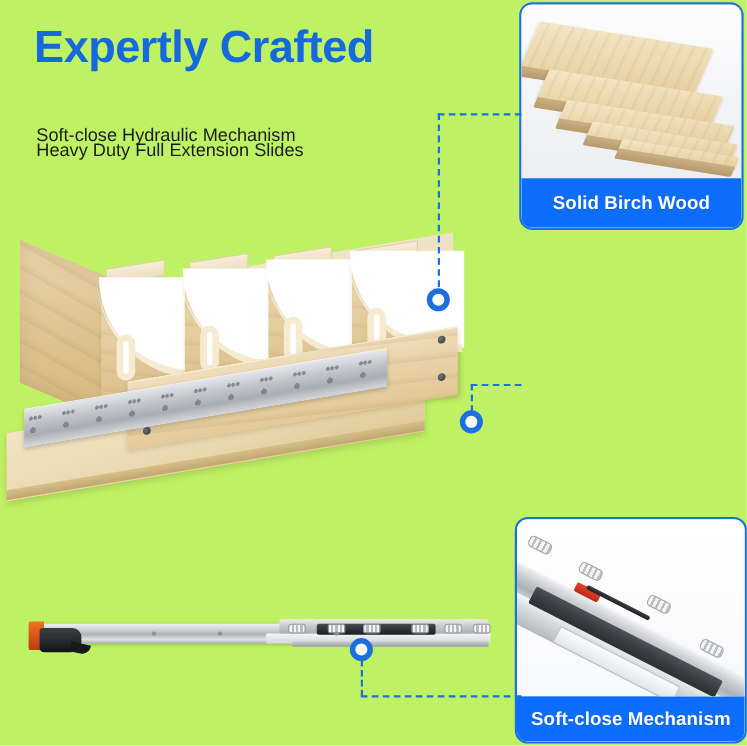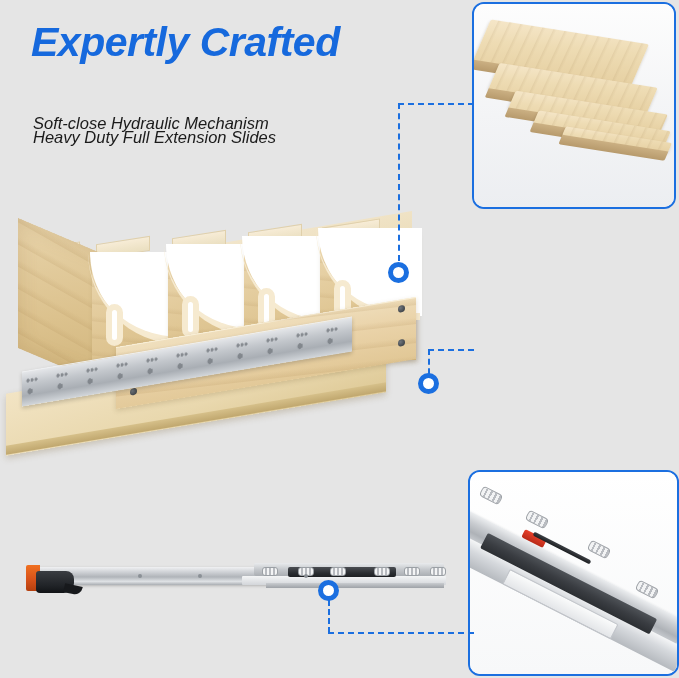--- a/index.html
+++ b/index.html
@@ -5,21 +5,21 @@
   html, body {
     margin: 0; padding: 0;
     background: #ffffff;
   }
   body {
     width: 679px; height: 678px;
     position: relative; overflow: hidden;
     font-family: "Liberation Sans", sans-serif;
     -webkit-font-smoothing: antialiased;
   }
-  .stage { position: absolute; inset: 0; background: #e5e5e5; font-style: italic; }
+  .stage { position: absolute; inset: 0; background: #bef264; }
 
   
   .headline {
     position: absolute; left: 31px; top: 22px;
     font-size: 41px; font-weight: bold; letter-spacing: -0.5px;
     color: #1669dd; white-space: nowrap; line-height: 1;
   }
   .subline {
     position: absolute; left: 33px;
     font-size: 16.5px; color: #1b1b1b; white-space: nowrap;
@@ -449,33 +449,35 @@
           <div class="grain"></div>
           <div class="edge"></div>
         </div>
         <div class="bd" style="left:90px; top:122px; width:106px; height:10px; transform:skewY(9deg) skewX(-22deg);">
           <div class="face"></div>
           <div class="grain"></div>
           <div class="edge"></div>
         </div>
       </div>
     </div>
+    <div class="panel-cap">Solid Birch Wood</div>
   </div>
 
 
   <div class="panel panel3">
     <div class="panel-img">
       <div class="mech">
         <div class="rail r1"></div>
         <div class="rail r2"></div>
         <div class="rail r3"></div>
         <div class="rail r4"></div>
         <div class="damper-red"></div>
         <div class="damper-rod"></div>
         <div class="ball-cage" style="left:10px; top:18px;"></div>
         <div class="ball-cage" style="left:56px; top:42px;"></div>
         <div class="ball-cage" style="left:118px; top:72px;"></div>
         <div class="ball-cage" style="left:166px; top:112px;"></div>
       </div>
     </div>
+    <div class="panel-cap">Soft-close Mechanism</div>
   </div>
 
 </div>
 
 </body></html>

